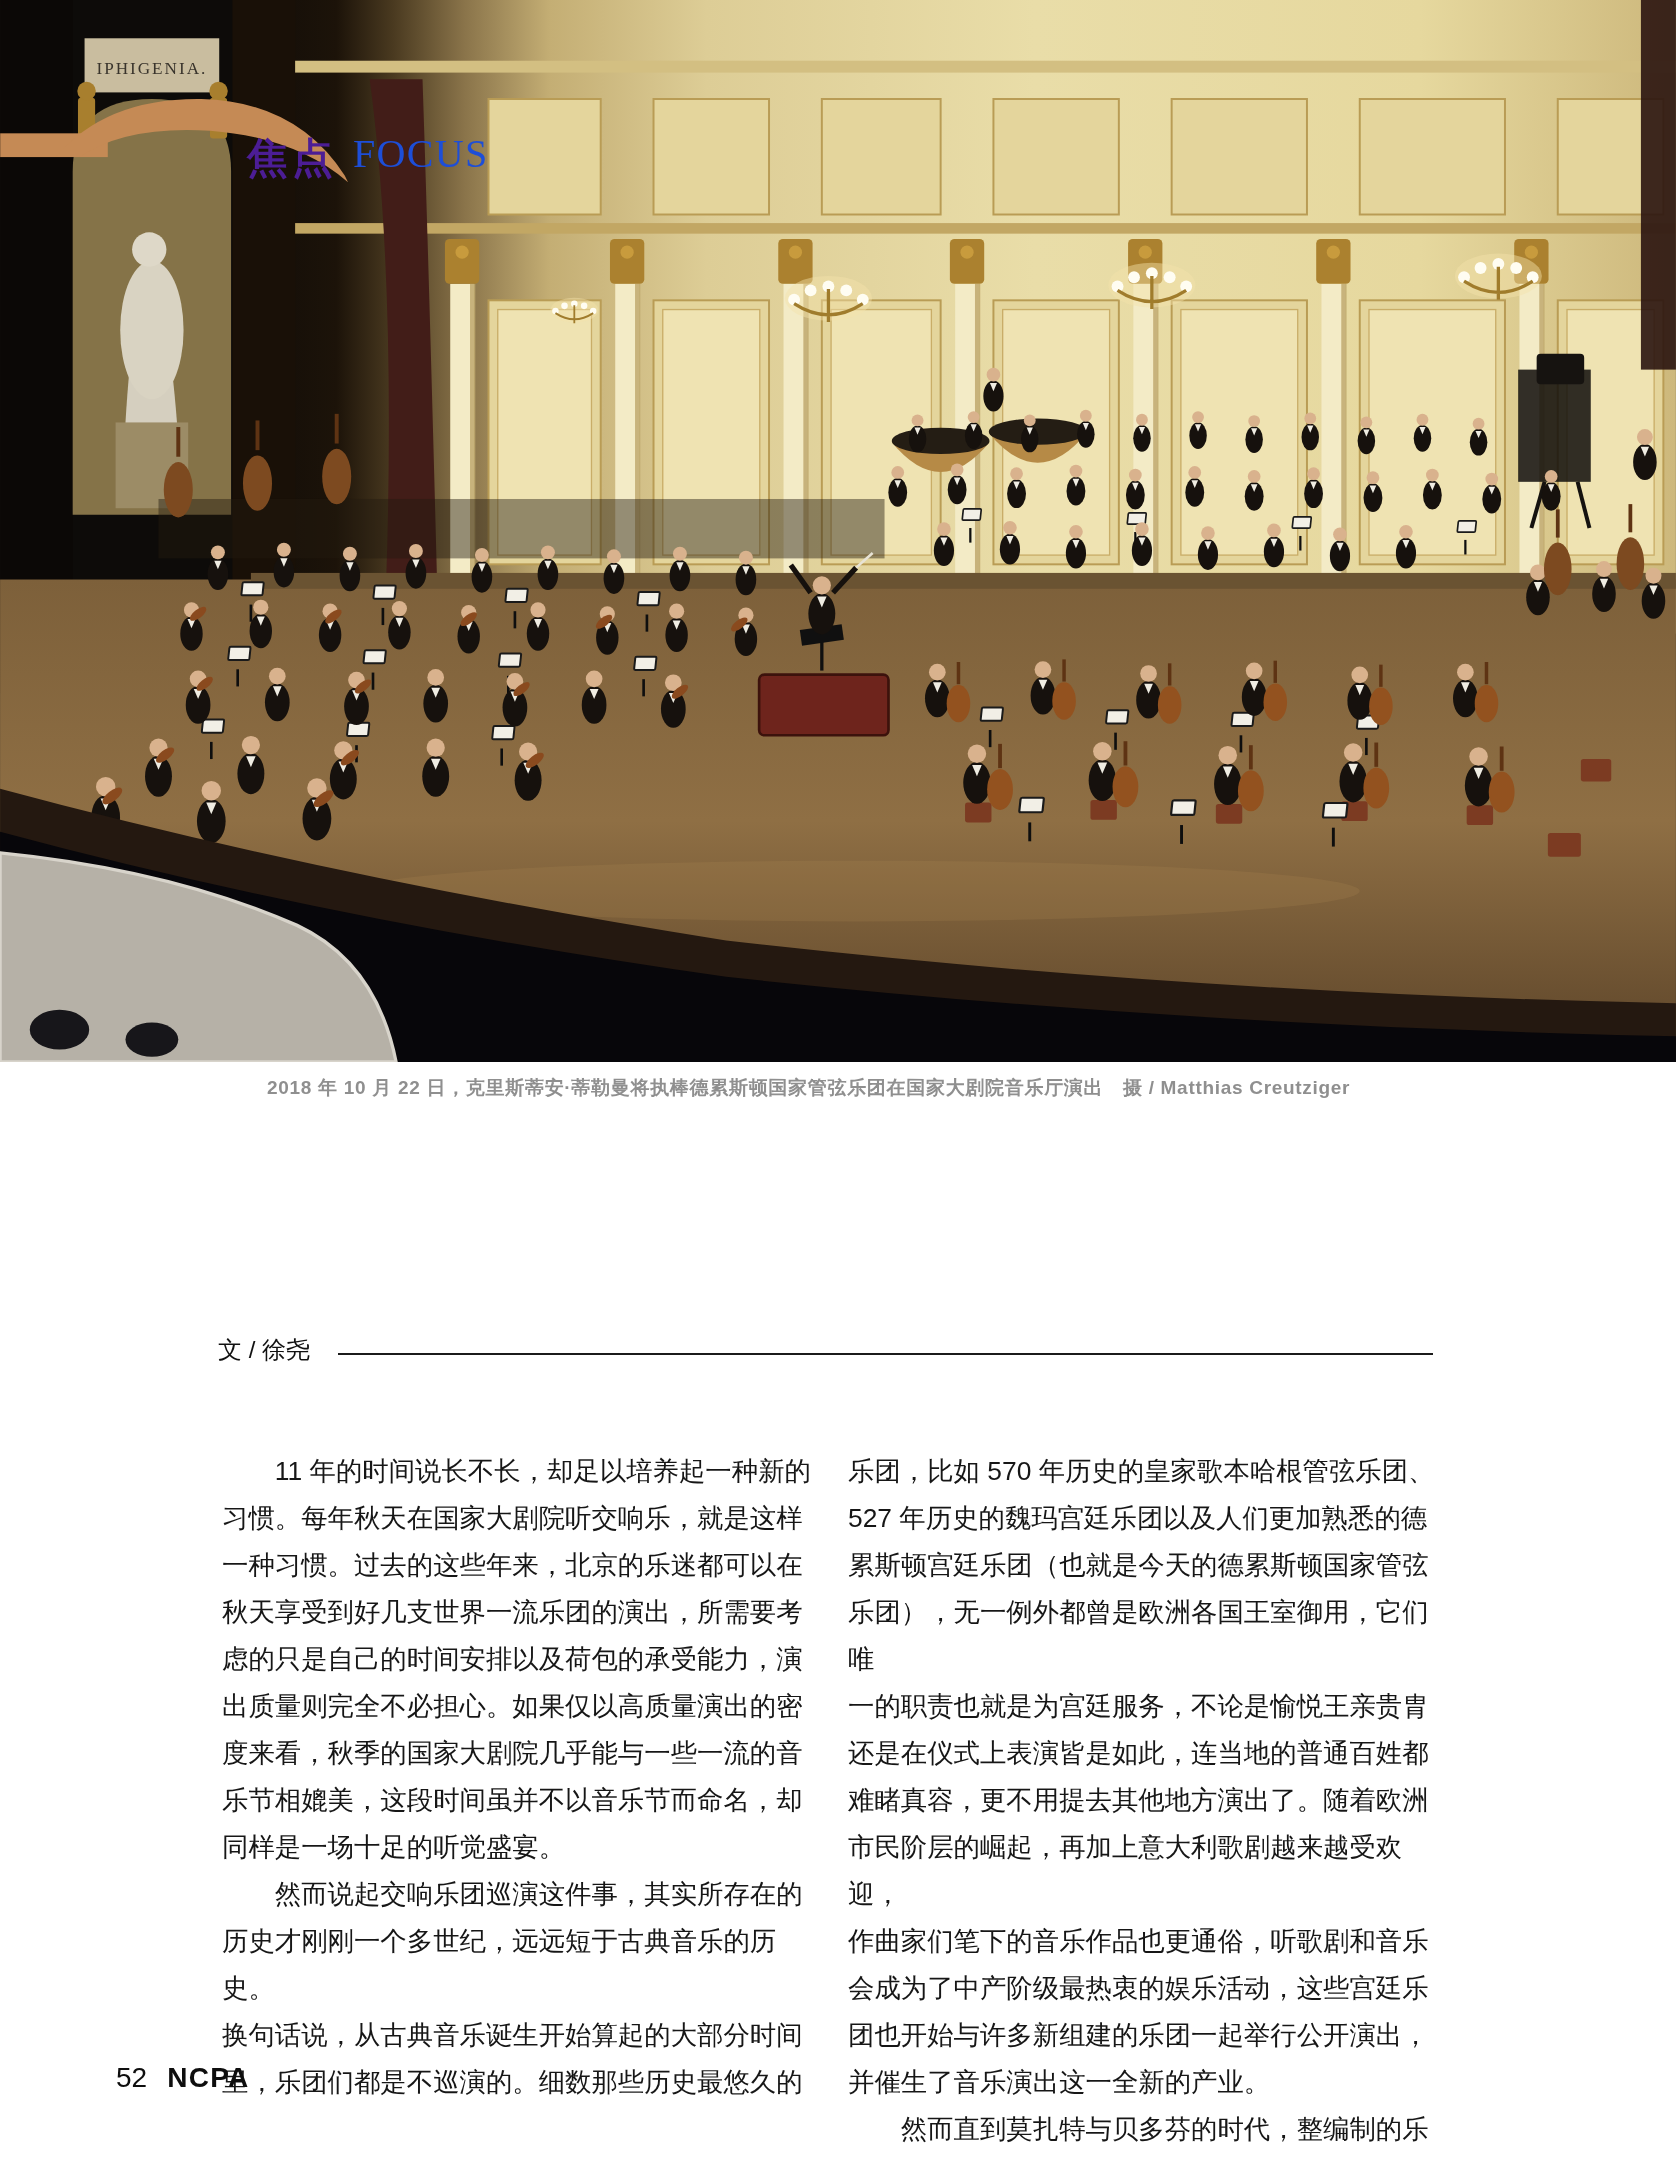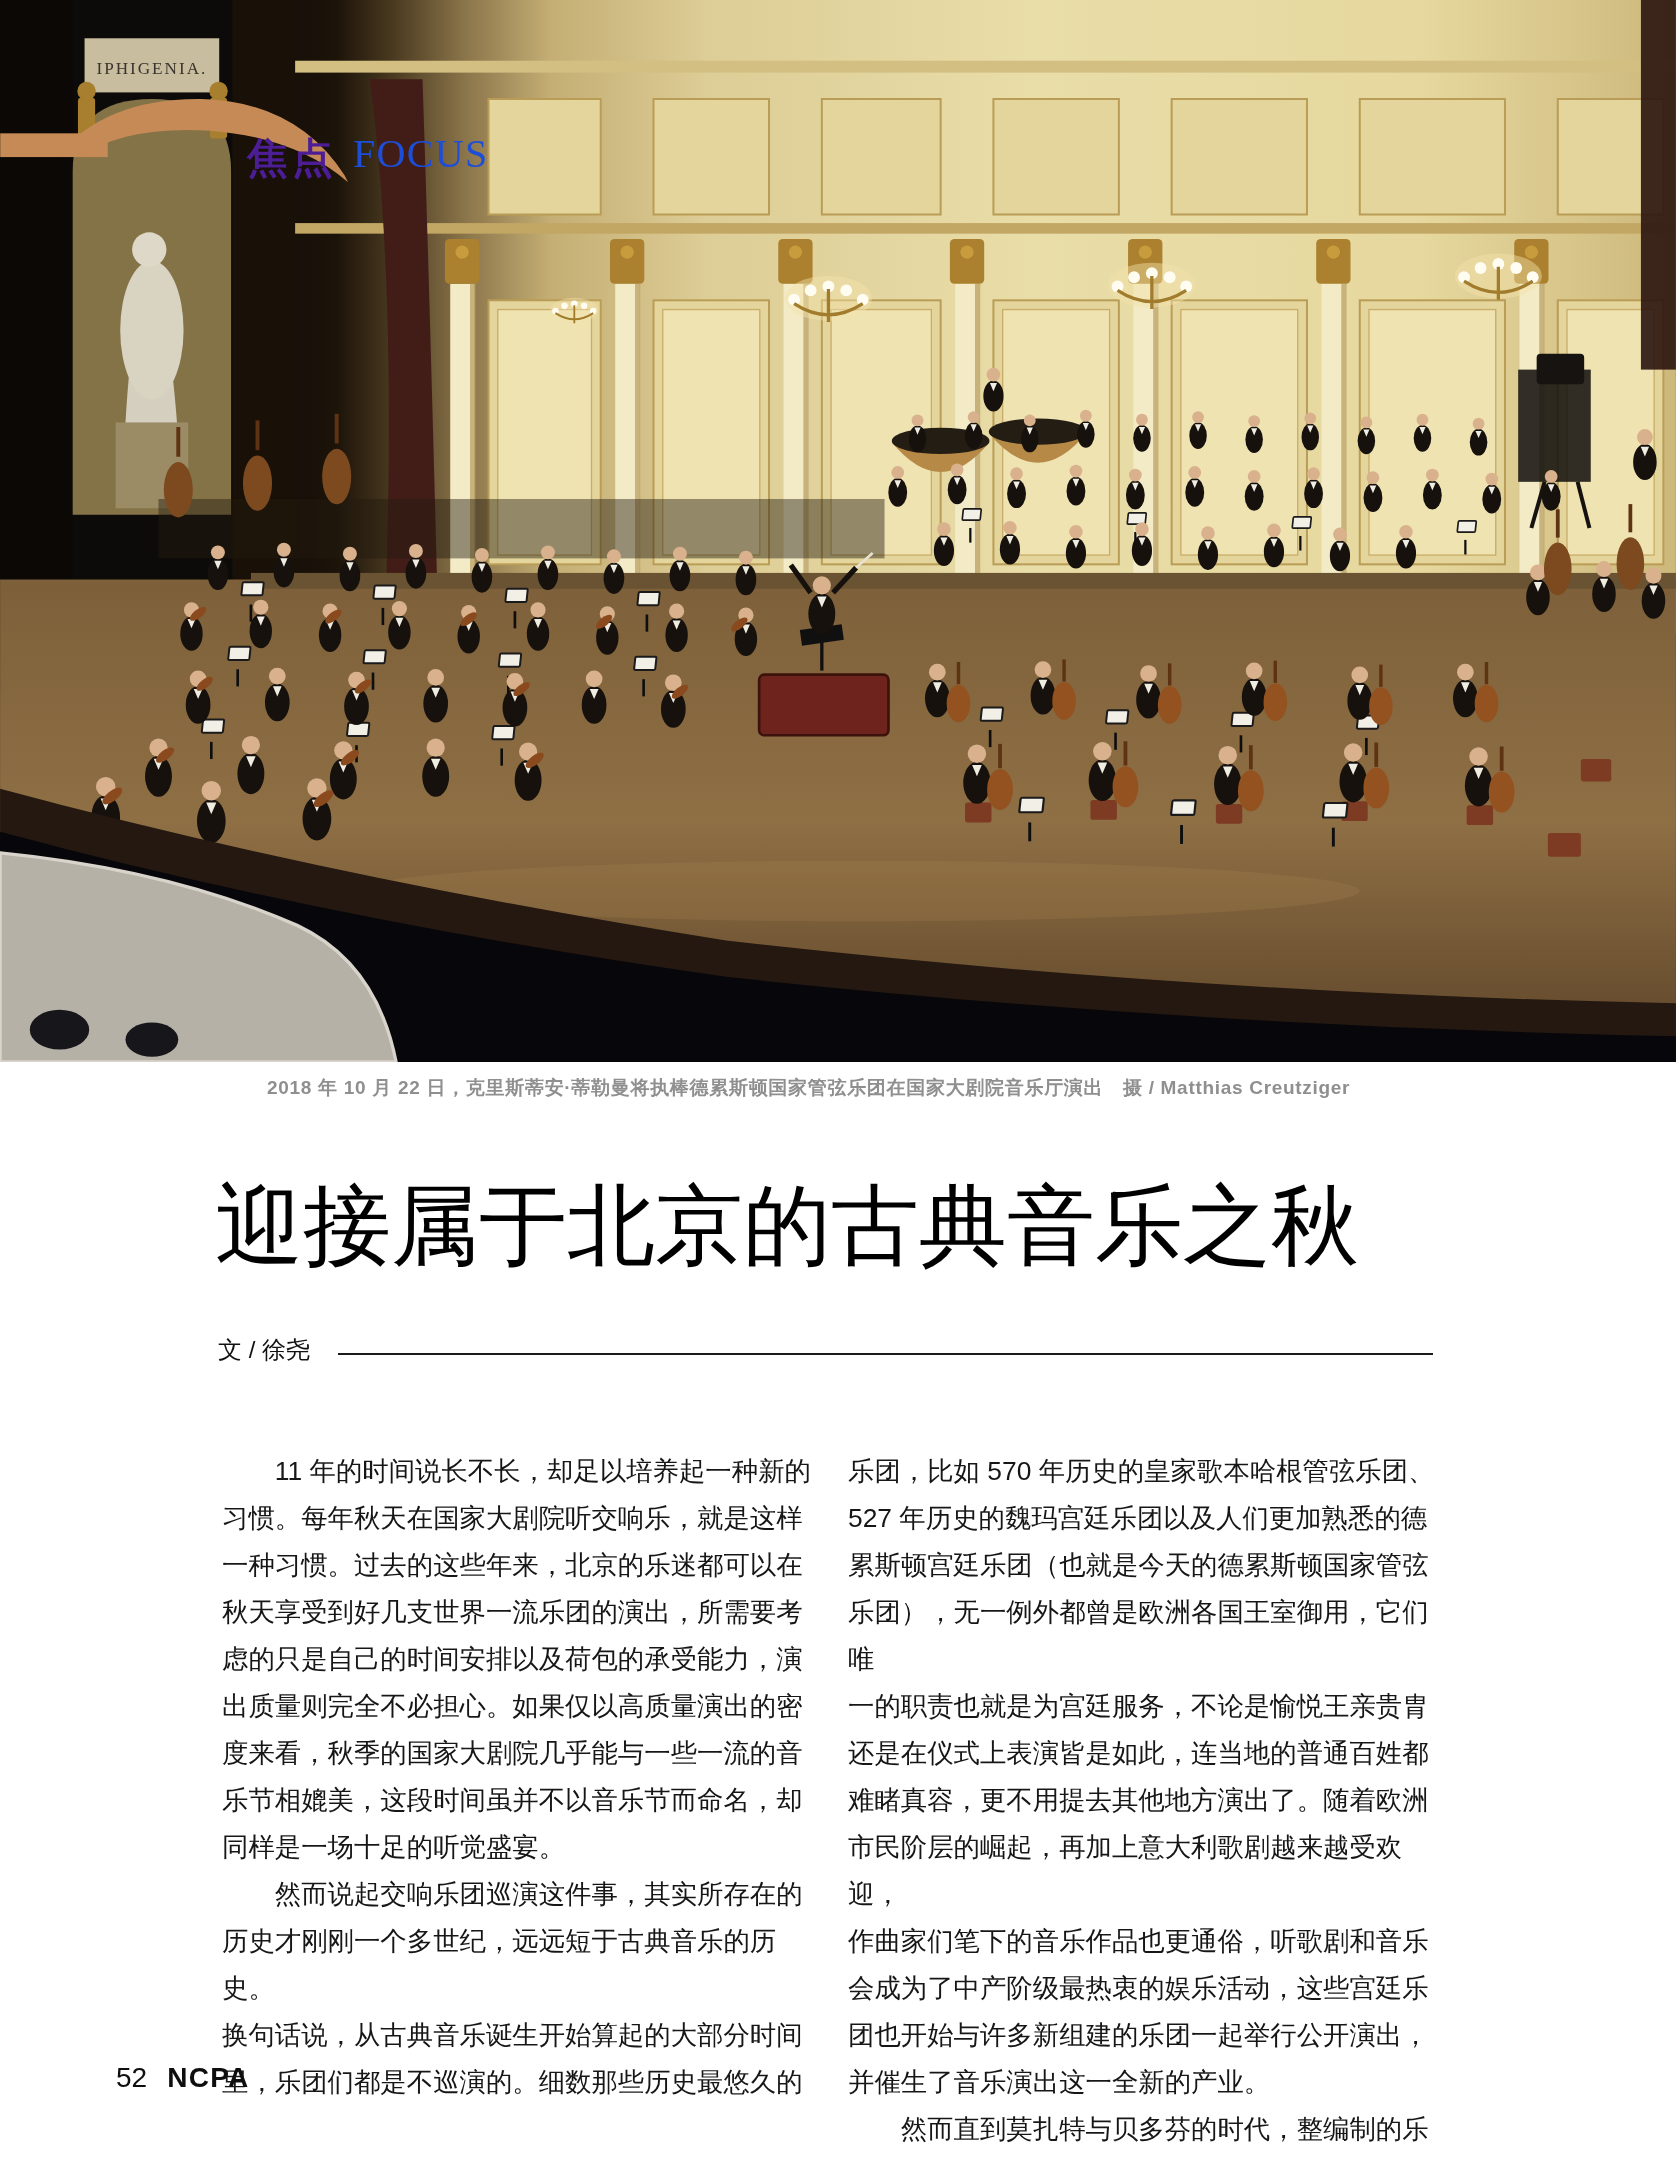--- a/index.html
+++ b/index.html
@@ -385,21 +385,20 @@
     <svg class="banner-svg" width="502" height="198" viewBox="0 0 760 300">
       <rect x="0" y="202" width="163" height="36" fill="#c58a55"></rect>
       <path d="M 84 238 Q 160 148 305 150 Q 450 154 522 266 L 527 276 Q 448 208 318 198 Q 190 190 120 238 Z" fill="#c58a55"></path>
     </svg>
     <span class="tag-cn">焦点</span>
     <span class="tag-en">FOCUS</span>
   </div>
 
   <div class="caption">2018 年 10 月 22 日，克里斯蒂安·蒂勒曼将执棒德累斯顿国家管弦乐团在国家大剧院音乐厅演出　摄 / Matthias Creutziger</div>
 
-  <h1 class="title">迎接属于北京的古典音乐之秋</h1>
 
   <span class="byline">文 / 徐尧</span>
   <span class="rule"></span>
 
   <div class="col col-left">　　11 年的时间说长不长，却足以培养起一种新的
 习惯。每年秋天在国家大剧院听交响乐，就是这样
 一种习惯。过去的这些年来，北京的乐迷都可以在
 秋天享受到好几支世界一流乐团的演出，所需要考
 虑的只是自己的时间安排以及荷包的承受能力，演
 出质量则完全不必担心。如果仅以高质量演出的密

